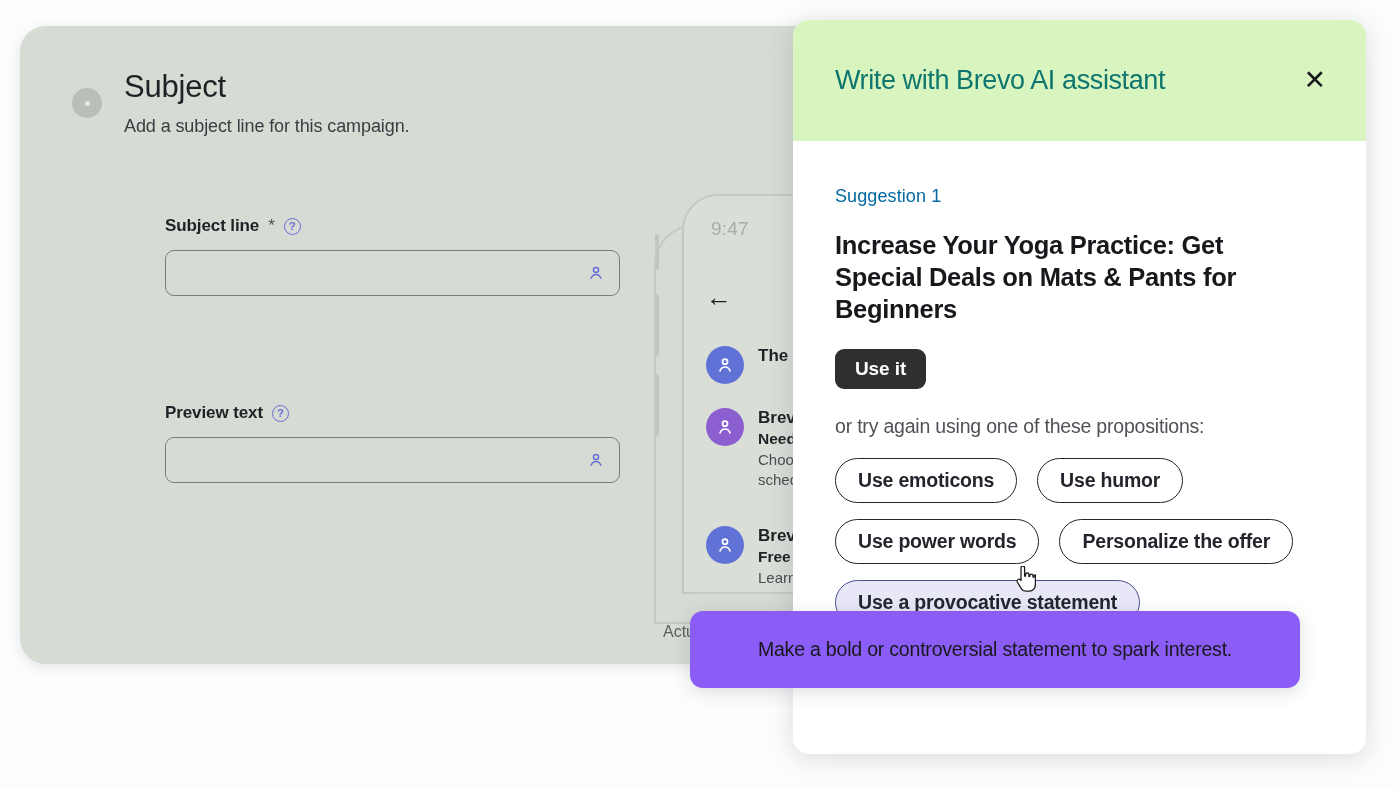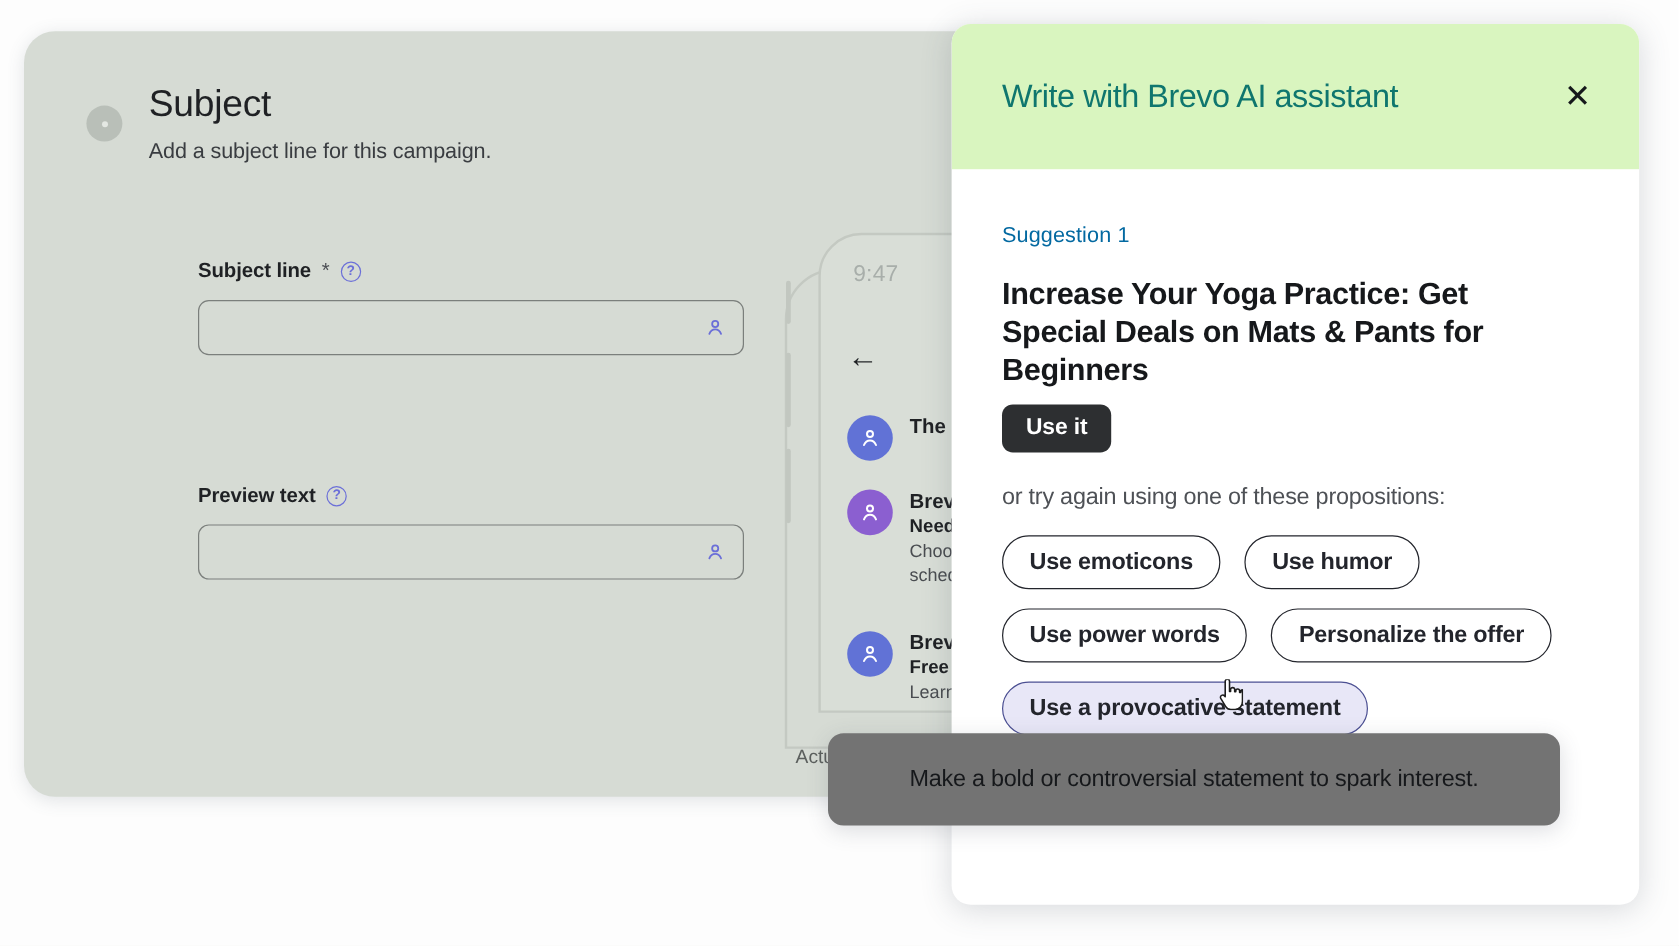--- a/index.html
+++ b/index.html
@@ -268,21 +268,21 @@
   .suggestion-text {
     margin-top: 22px;
     font-size: 25.5px;
     font-weight: bold;
     color: #16181b;
     line-height: 1.26;
     letter-spacing: -0.3px;
     max-width: 455px;
   }
   .use-it-btn {
-    margin-top: 12px;
+    margin-top: 24px;
     display: inline-block;
     padding: 9px 20px;
     background: #2d2f31;
     color: #ffffff;
     font-size: 19px;
     font-weight: bold;
     border-radius: 9px;
     cursor: pointer;
     letter-spacing: -0.1px;
   }
@@ -316,21 +316,21 @@
     border-color: #4b4f92;
   }
 
   
   .tooltip {
     position: absolute;
     left: 690px;
     top: 611px;
     width: 610px;
     height: 77px;
-    background: #737373;
+    background: #8b5cf6;
     border-radius: 13px;
     box-shadow: 0 4px 18px rgba(70,80,95,0.18);
     display: flex;
     align-items: center;
     justify-content: center;
   }
   .tooltip-text {
     font-size: 19.5px;
     color: #16181b;
     letter-spacing: -0.2px;

